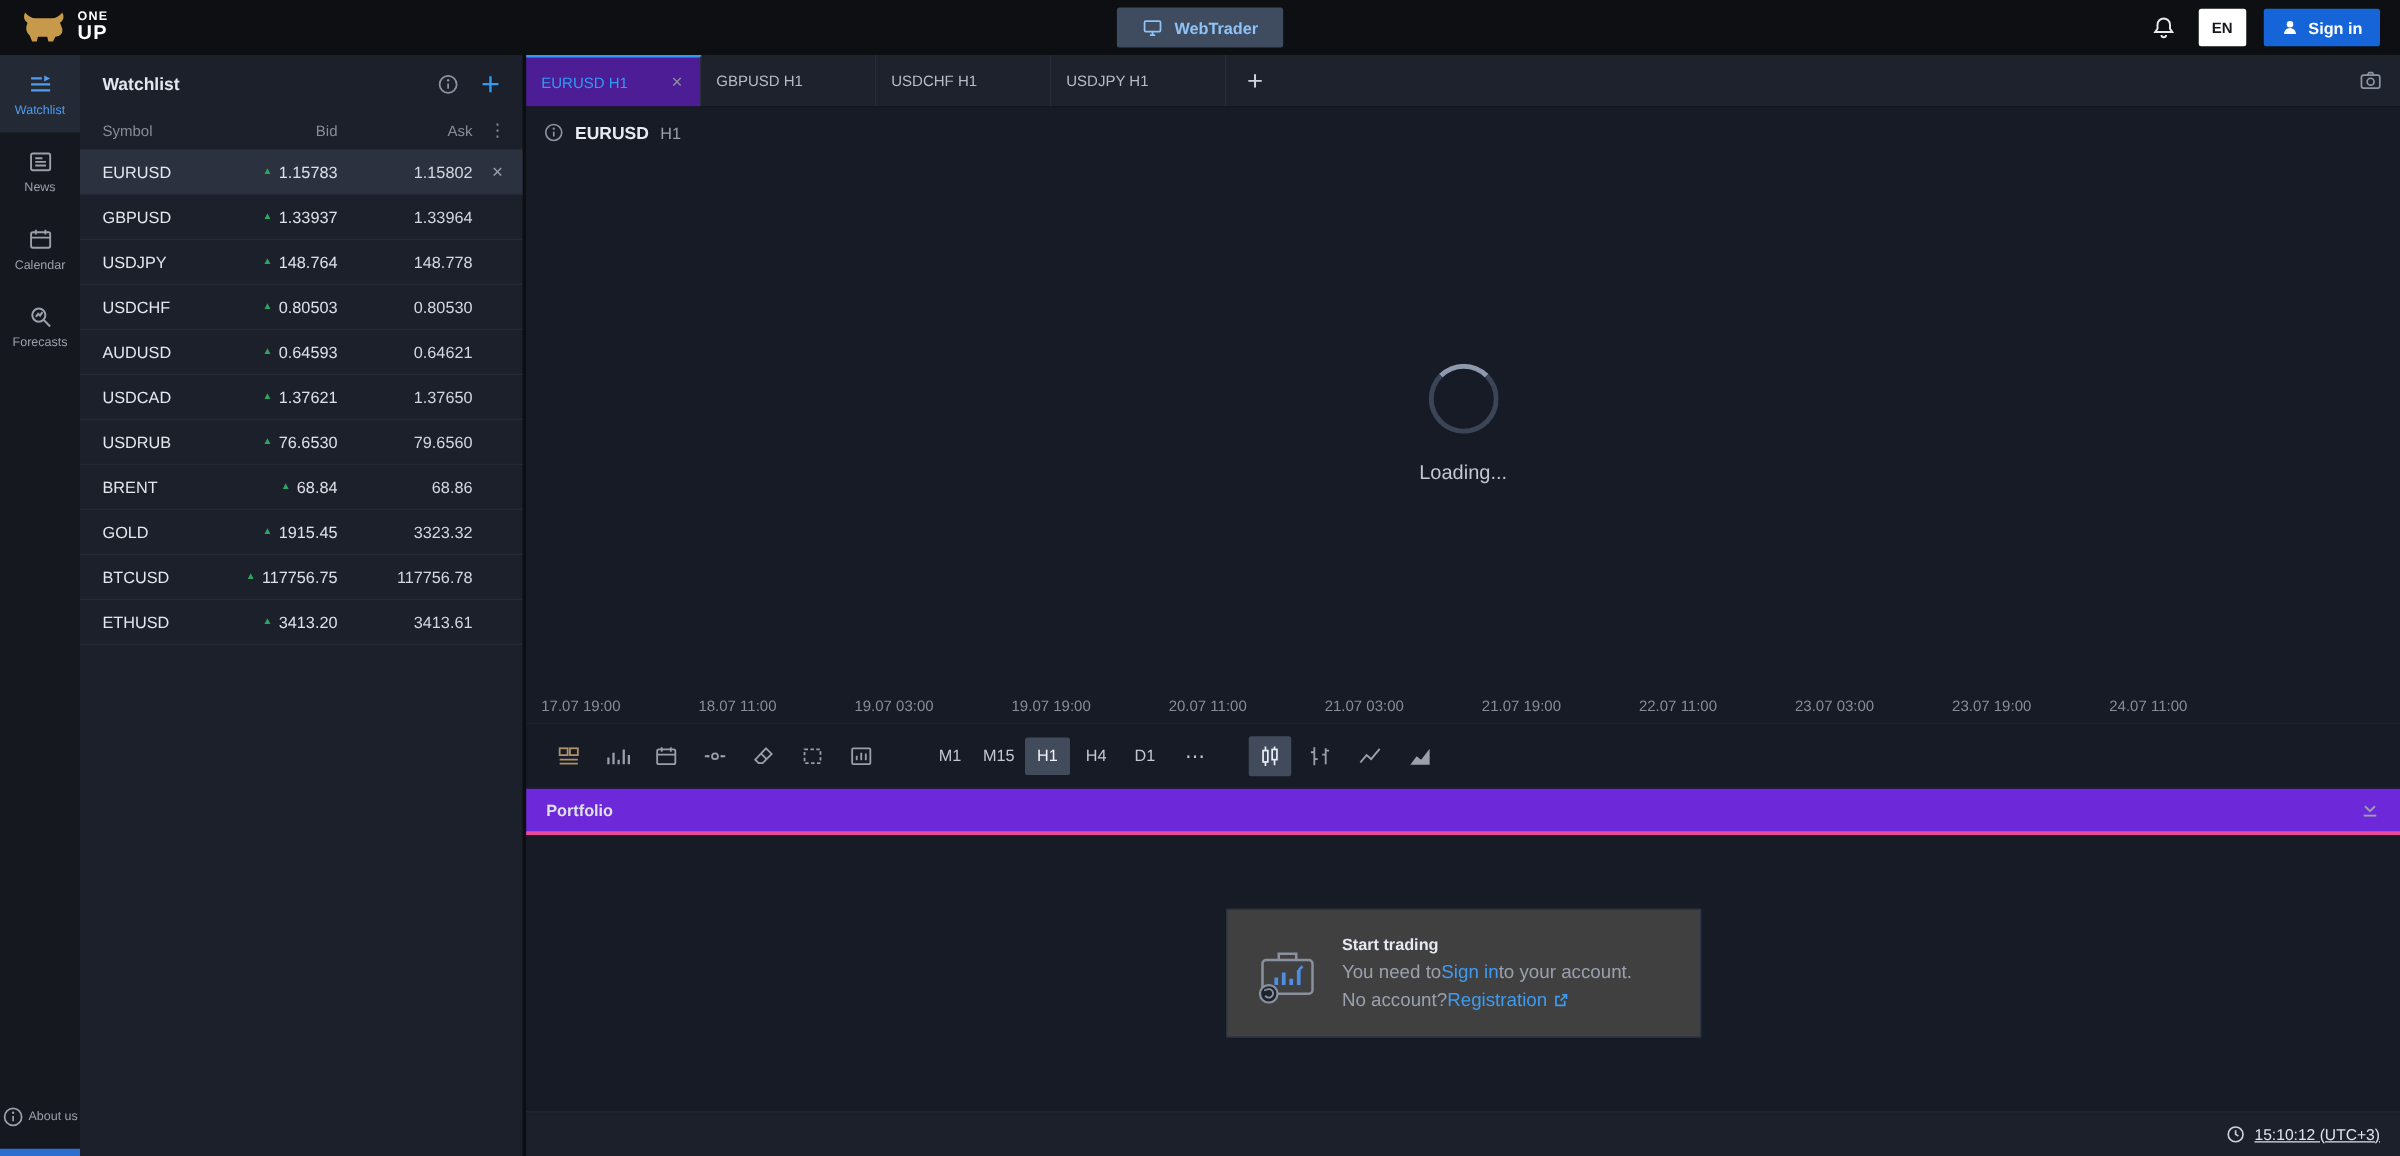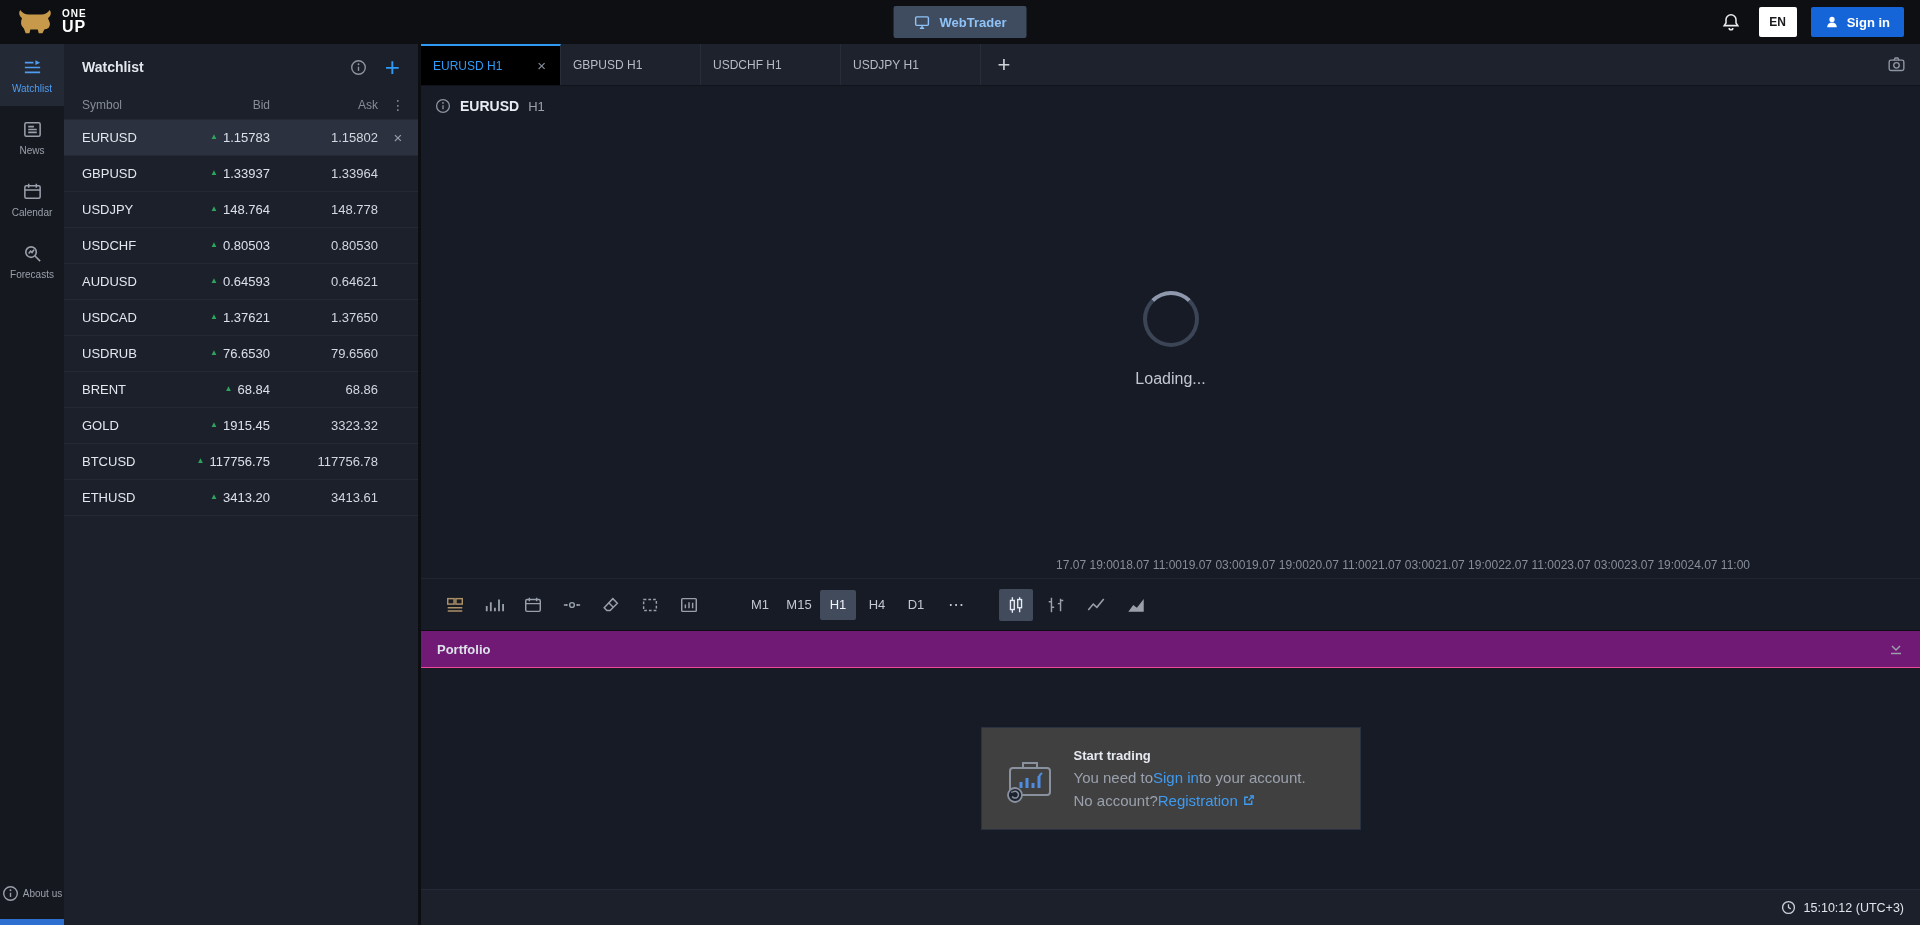--- a/index.html
+++ b/index.html
@@ -54,72 +54,72 @@
   .tri { font-style:normal; color:#2ea55f; font-size:8px; margin-right:5px; position:relative; top:-1px; }
   .row-x { display:block; text-align:center; color:#9aa0ab; font-size:15px; }
 
   
   .main { flex:1; display:flex; flex-direction:column; background:#161b26; min-width:0; }
 
   
   .tabbar { height:42px; background:#1d222d; display:flex; align-items:stretch; border-bottom:1px solid #10131a; }
   .tab { width:140px; display:flex; align-items:center; padding:0 12px; font-size:12px; color:#b6bbc5;
     border-right:1px solid #272d38; position:relative; }
-  .tab.active { background:#000000; color:#2f9bf5; border-top:2px solid #2f9bf5;justify-content:space-between; }
+  .tab.active { background:#4c1d95; color:#2f9bf5; border-top:2px solid #2f9bf5;justify-content:space-between; }
   .tab-x { margin-left:auto; color:#8a919e; font-size:15px; padding:0 2px; }
   .tab-add { width:46px; display:flex; align-items:center; justify-content:center; color:#cfd3da; font-size:22px; }
   .tab-camera { margin-left:auto; display:flex; align-items:center; padding-right:14px; color:#8f96a3; }
 
   
   .chart { height:492px; position:relative; background:#161b26; }
   .chart-label { position:absolute; top:12px; left:14px; display:flex; align-items:center; gap:9px; }
   .chart-info-icon { color:#8d93a0; }
   .chart-symbol { font-size:14px; font-weight:bold; color:#e8ebf1; }
   .chart-tf { font-size:13px; color:#9aa0ab; }
   .spinner { position:absolute; left:50%; top:205px; margin-left:-28px; width:56px; height:56px;
     border-radius:50%; border:4px solid #3c4556; border-top-color:#8e99ad; animation:spin 1.1s linear infinite; }
   @keyframes spin { to { transform:rotate(360deg); } }
   .loading-text { position:absolute; left:50%; top:284px; transform:translateX(-50%);
     font-size:16px; color:#c2c7d0; }
-  .time-axis { position:absolute; left:0; right:0; bottom:6px; display:flex; justify-content:flex-end;
+  .time-axis { position:absolute; left:0; right:0; bottom:6px; display:flex; justify-content:space-between;
     padding:0 170px 0 12px; font-size:12px; color:#878e9a; }
 
   
   .toolbar { height:52px; display:flex; align-items:center; padding:0 18px; border-top:1px solid #20252f; }
   .tool-btn { width:32px; height:30px; display:flex; align-items:center; justify-content:center;
     color:#99a0ac; margin-right:7px; border-radius:2px; }
   .tool-btn.tinted { color:#ad9066; }
   .tf-group { display:flex; align-items:center; margin-left:30px; }
   .tf-btn { min-width:36px; height:30px; display:flex; align-items:center; justify-content:center;
     color:#c2c7d0; font-size:13px; border-radius:2px; padding:0 5px; margin-right:3px; }
   .tf-btn.active { background:#414b5b; color:#f0f3f7; }
   .more-btn { color:#c2c7d0; font-size:16px; margin-left:4px; width:30px; height:30px;
     display:flex; align-items:center; justify-content:center; }
   .ct-group { display:flex; align-items:center; margin-left:28px; }
   .ct-btn { width:34px; height:32px; display:flex; align-items:center; justify-content:center;
     color:#99a0ac; border-radius:2px; margin-right:6px; }
   .ct-btn.active { background:#414b5b; color:#e8eef7; }
 
   
-  .pf-head { height:38px; background:#701a75; display:flex; align-items:center; padding:0 16px;
-    border-top:1px solid #0c0e12; border-bottom:1px solid #ec4899; }
+  .pf-head { height:38px; background:#6d28d9; display:flex; align-items:center; padding:0 16px;
+    border-top:1px solid #0c0e12; border-bottom:3px solid #ec4899; }
   .pf-title { font-size:13px; font-weight:bold; color:#dde1e9; }
   .pf-collapse { margin-left:auto; color:#9aa0ab; }
   .pf-body { flex:1; display:flex; align-items:center; justify-content:center; background:#161b26; }
   .start-card { width:380px; background:#404040; border:1px solid #2a3140; display:flex; align-items:center;
     gap:18px; padding:20px 22px; }
   .card-text { display:flex; flex-direction:column; gap:6px; }
   .card-title { font-size:13px; font-weight:bold; color:#e6e9f0; }
   .card-line { font-size:15px; color:#9aa1ad; display:flex; align-items:center; flex-wrap:wrap; }
   .link { color:#3f9bf0; }
   .ext-icon { color:#3f9bf0; margin-left:4px; display:inline-flex; }
 
   
   .statusbar { height:36px; background:#1b202a; border-top:1px solid #232936; display:flex;
-    align-items:center; justify-content:flex-end; gap:8px; padding:0 16px; font-size:12.5px; color:#e0e4ea; }
+    align-items:center; justify-content:flex-end; gap:8px; padding:0 16px; font-size:12.5px; color:#e0e4ea;text-decoration:underline; }
   .clock { color:#cdd2da; }
 </style>
 </head>
 <body>
 
 <header class="topbar">
   <div class="brand">
     <span>
       <svg viewBox="0 0 40 28" width="38" height="26">
         <path fill="#c79a4b" d="M6 10 Q1 6 4 1 Q8 6 13 6 L27 6 Q32 6 36 1 Q39 6 34 10 L36 15 Q37 21 30 22 L28 26 L24 26 L23 22 L15 22 L14 26 L10 26 L8 21 Q3 17 6 10 Z"></path>

